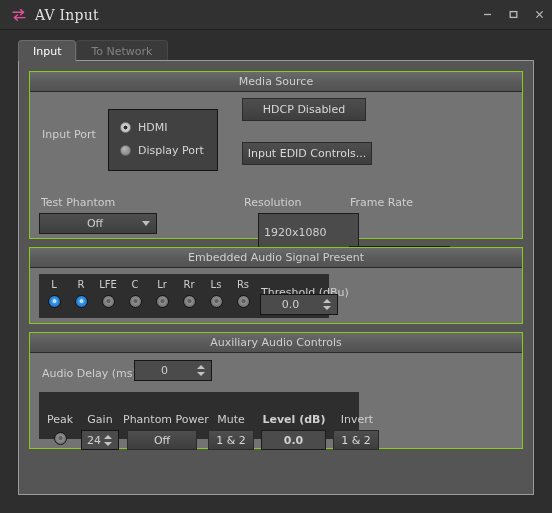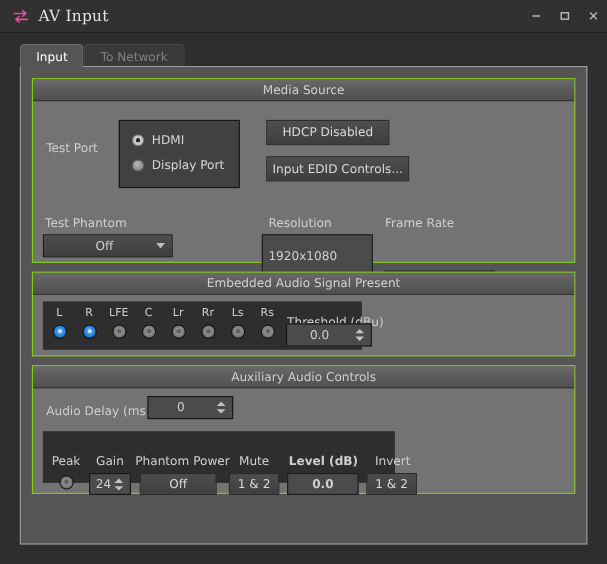--- a/index.html
+++ b/index.html
@@ -352,46 +352,46 @@
       <span>To Network</span>
     </div>
   </div>
 
   <div class="tabpage">
 
     <div class="group" style="left:10px; top:10px; width:494px; height:168px;">
       <div class="group-title">Media Source</div>
       <div class="group-body" style="height:147px;">
 
-        <div class="lbl" style="left:12px; top:36px;">Test Port</div>
+        <div class="lbl" style="left:12px; top:36px;">Input Port</div>
 
         <div class="radio-panel" style="left:78px; top:17px; width:110px; height:62px;">
           <div class="radio-row" style="left:11px; top:11px;">
             <span class="radio-dot on"></span>
             <span class="radio-label">HDMI</span>
           </div>
           <div class="radio-row" style="left:11px; top:34px;">
             <span class="radio-dot off"></span>
             <span class="radio-label">Display Port</span>
           </div>
         </div>
 
-        <div class="btn" style="left:212px; top:17px; width:112px; height:23px;">HDCP Disabled</div>
+        <div class="btn" style="left:212px; top:6px; width:124px; height:23px;">HDCP Disabled</div>
         <div class="btn" style="left:212px; top:50px; width:130px; height:23px;">Input EDID Controls...</div>
 
         <div class="lbl" style="left:11px; top:104px;">Test Phantom</div>
         <div class="combo" style="left:9px; top:121px; width:118px; height:21px;">
           <span class="combo-text">Off</span>
           <span class="combo-arrow">
               <i class="tri-down"></i>
             </span>
         </div>
 
         <div class="lbl" style="left:214px; top:104px;">Resolution</div>
-        <div class="field" style="left:208px; top:121px; width:101px; height:38px;">1920x1080</div>
+        <div class="field" style="left:228px; top:121px; width:101px; height:38px;">1920x1080</div>
 
         <div class="lbl" style="left:320px; top:104px;">Frame Rate</div>
         <div class="field" style="left:319px; top:121px; width:101px; height:24px;margin-top:33px;">50</div>
 
       </div>
     </div>
 
     <div class="group" style="left:10px; top:186px; width:494px; height:77px;">
       <div class="group-title">Embedded Audio Signal Present</div>
       <div class="group-body" style="height:56px;">

